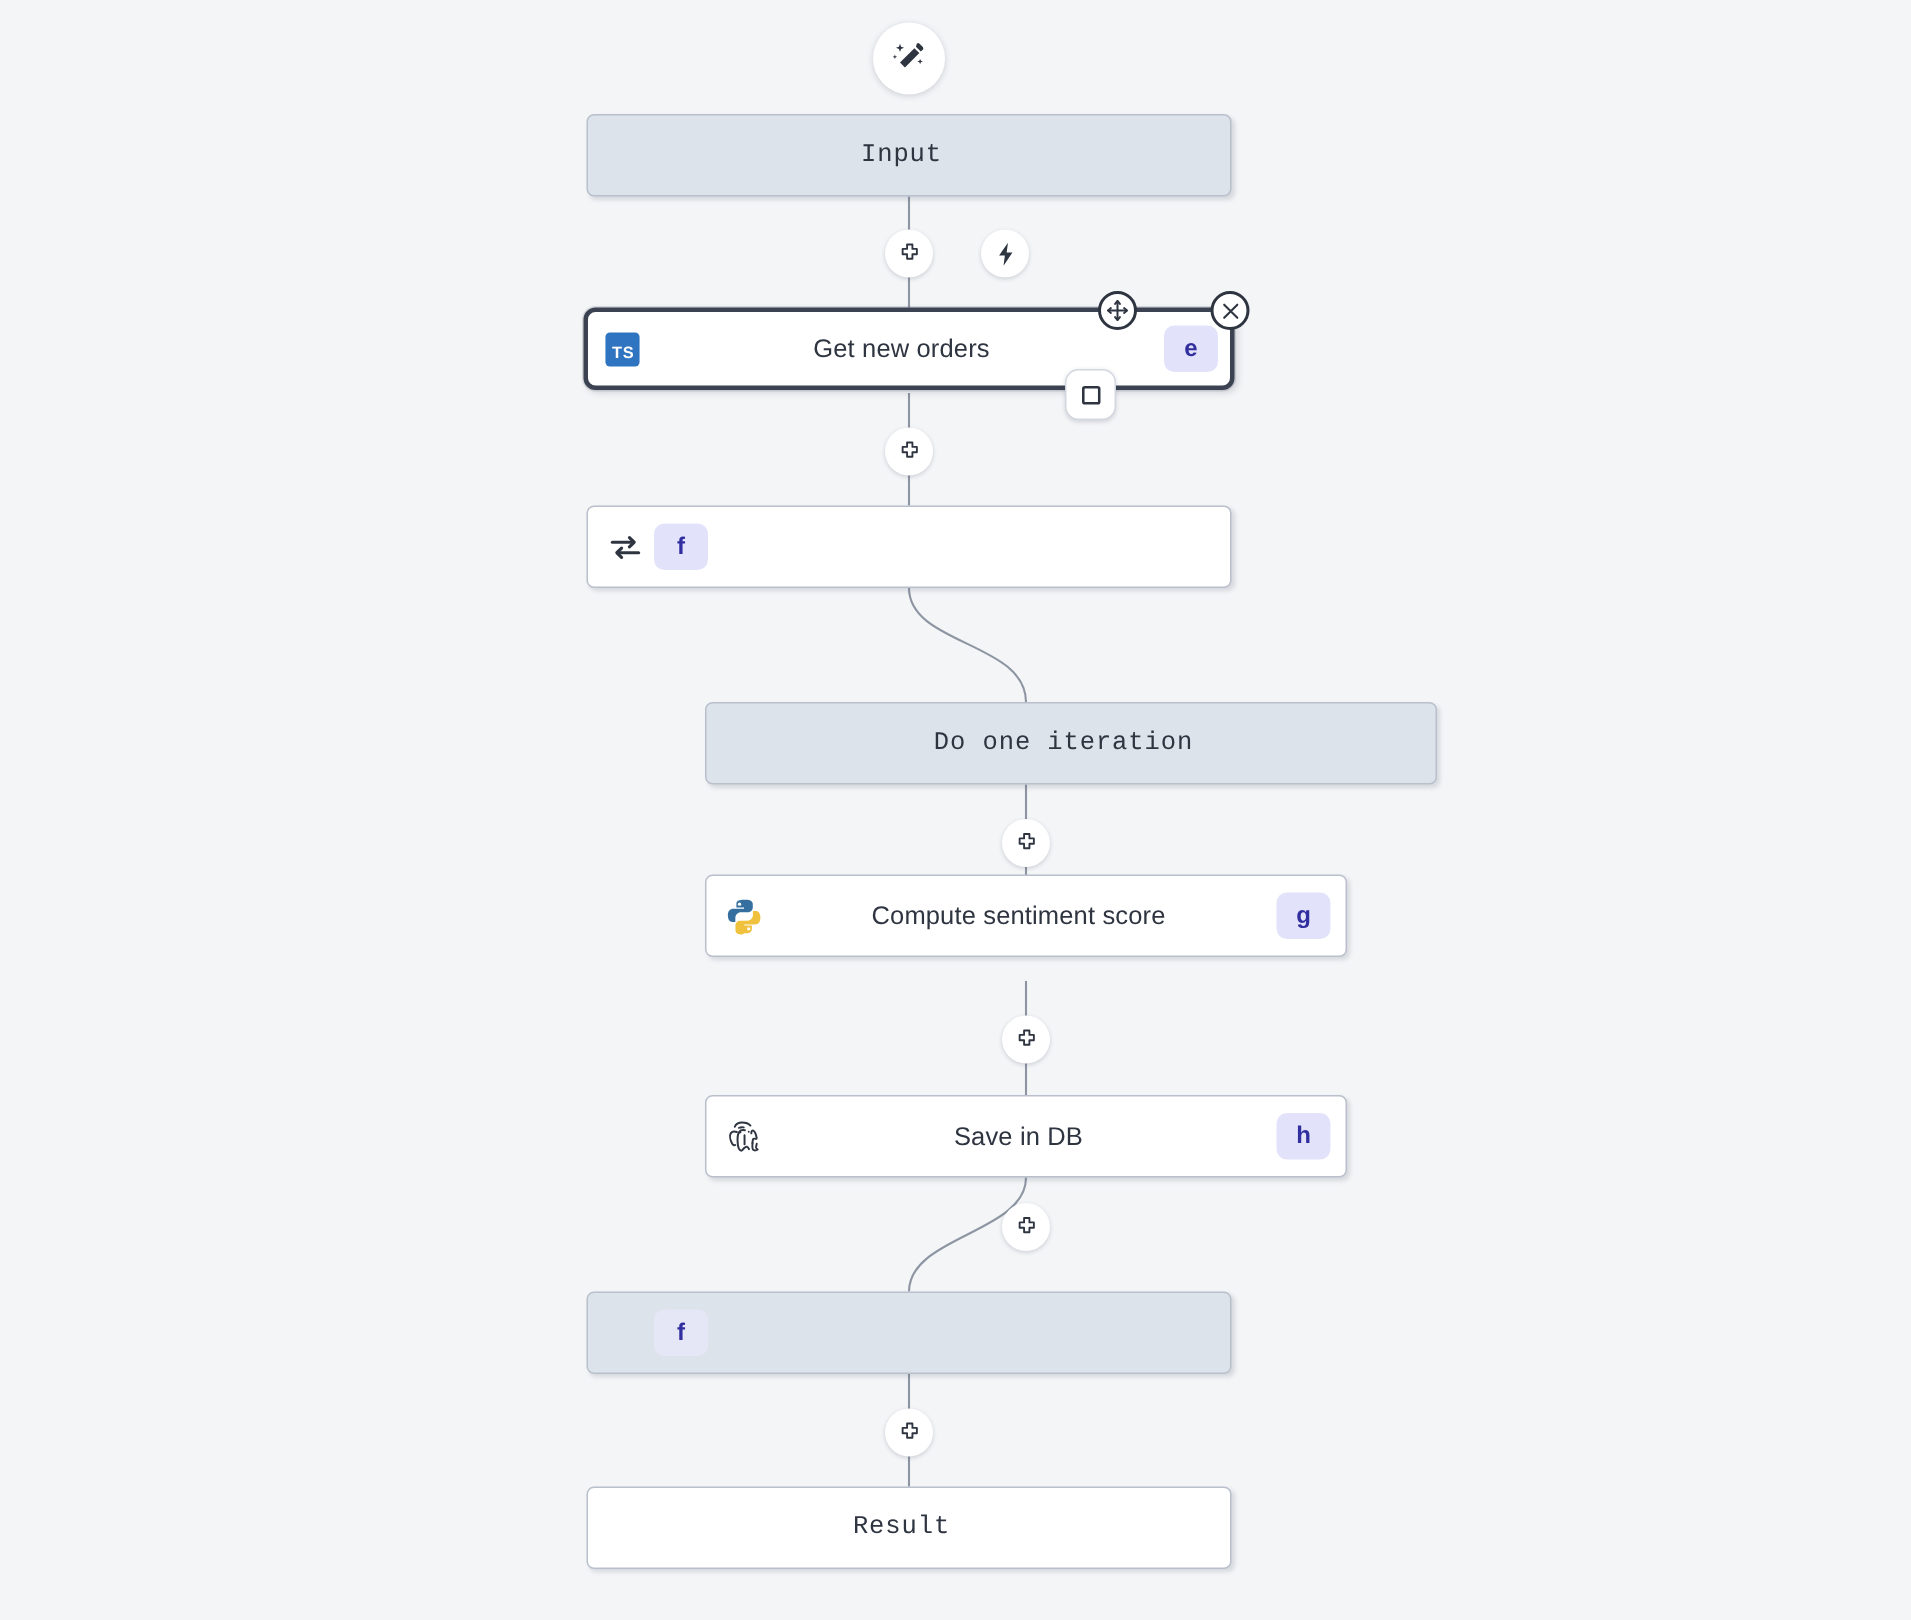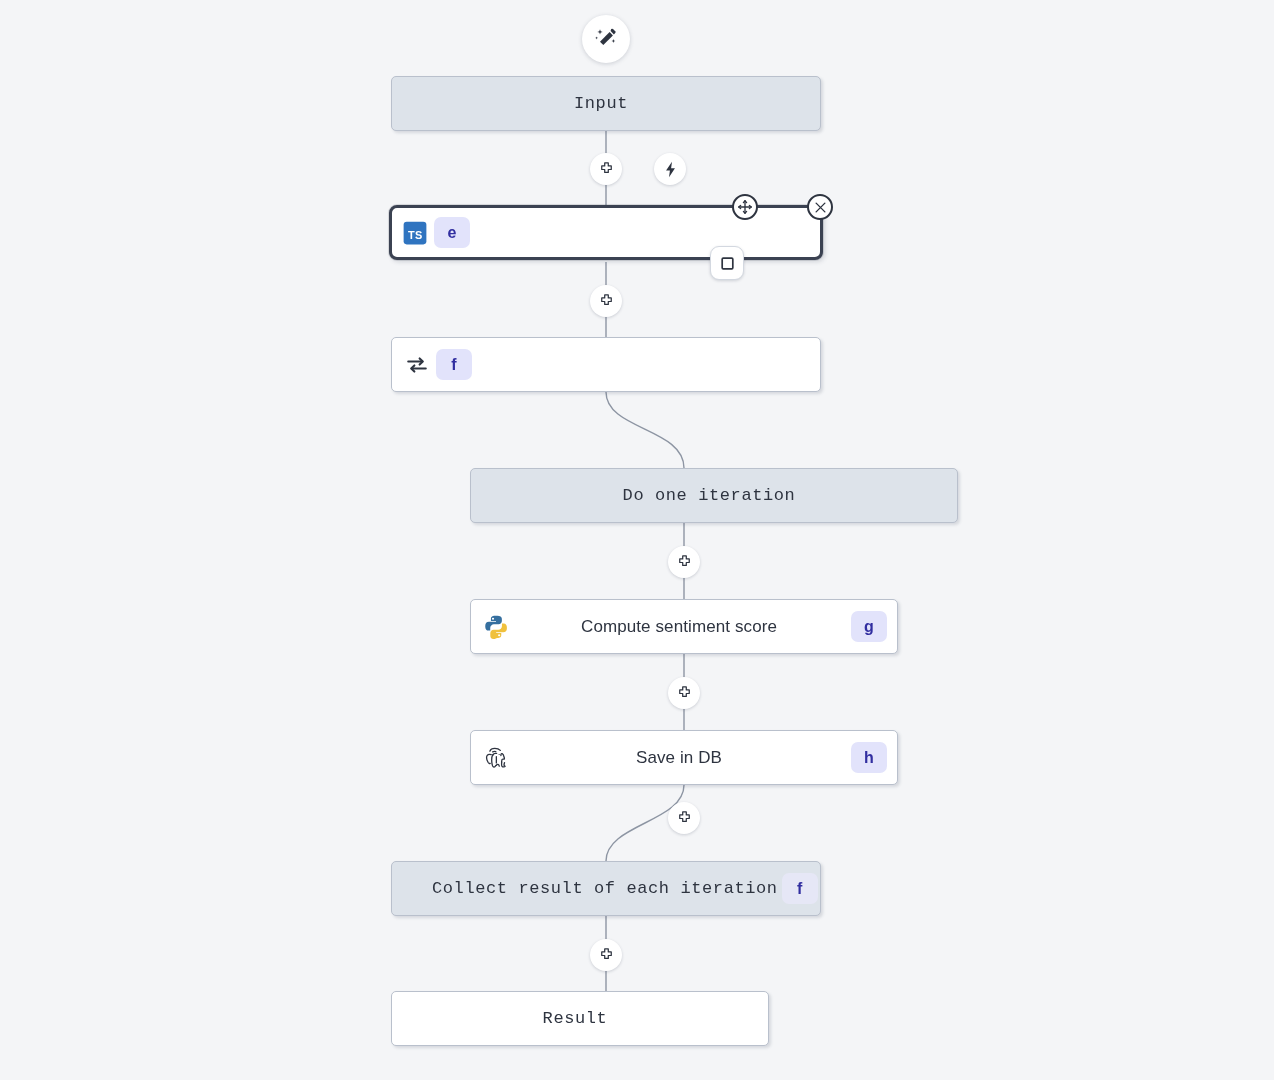--- a/index.html
+++ b/index.html
@@ -189,41 +189,42 @@
         <span class="node-label mono">Input</span>
         <span class="badge hidden-slot"></span>
       </div>
       <div class="node selected" style="left: 389px; top: 205px; width: 434px;">
         <span class="node-icon">
           <svg width="28" height="28" viewBox="0 0 32 32">
       <rect x="3" y="3" width="26" height="26" rx="3.5" fill="#2f74c0"></rect>
       <text x="16.5" y="22.5" font-family="Liberation Sans, sans-serif" font-size="12.5" font-weight="bold" fill="#ffffff" text-anchor="middle" letter-spacing="0.5">TS</text>
           </svg>
         </span>
+        <span class="node-label">Get new orders</span>
         <span class="badge">e</span>
       </div>
       <div class="node" style="left: 391px; top: 337px; width: 430px;">
         <span class="node-icon">
           <svg width="28" height="28" viewBox="0 0 32 32">
       <g fill="none" stroke="#2e3440" stroke-width="2.4" stroke-linecap="round" stroke-linejoin="round">
         <path d="M6 12 H22"></path>
         <path d="M19 8.5 L22.6 12 L19 15.5"></path>
         <path d="M26 20 H10"></path>
         <path d="M13 16.5 L9.4 20 L13 23.5"></path>
       </g>
           </svg>
         </span>
         <span class="badge">f</span>
       </div>
       <div class="node tinted" style="left: 470px; top: 468px; width: 488px;">
         <span class="node-icon spacer"></span>
         <span class="node-label mono">Do one iteration</span>
         <span class="badge hidden-slot"></span>
       </div>
-      <div class="node" style="left: 470px; top: 599px; width: 428px;">
+      <div class="node" style="left: 470px; top: 583px; width: 428px;">
         <span class="node-icon">
           <svg width="28" height="28" viewBox="0 0 32 32">
       <g>
         <path d="M15.8 3.2 c-3.0 0 -5.6 .5 -5.6 3.3 v2.6 h5.8 v.9 H7.9
                  c-2.6 0 -4.2 1.7 -4.2 5.0 c0 3.3 1.3 5.1 3.6 5.1 h2.1 v-3.0
                  c0 -2.3 1.9 -4.3 4.3 -4.3 h5.3 c2.1 0 3.7 -1.6 3.7 -3.6 V6.5
                  c0 -2.2 -2.2 -3.3 -5.1 -3.3 z" fill="#356f9f"></path>
         <circle cx="12.6" cy="6.6" r="1.25" fill="#ffffff"></circle>
         <path d="M16.4 28.8 c3.0 0 5.6 -.5 5.6 -3.3 v-2.6 h-5.8 v-.9 h8.1
                  c2.6 0 4.2 -1.7 4.2 -5.0 c0 -3.3 -1.3 -5.1 -3.6 -5.1 h-2.1 v3.0
@@ -255,24 +256,23 @@
         <circle cx="19.6" cy="12.0" r=".7" fill="#2e3440" stroke="none"></circle>
         <path d="M16.4 14.6 c0 2.2 .1 5.3 .0 7.0"></path>
       </g>
           </svg>
         </span>
         <span class="node-label">Save in DB</span>
         <span class="badge">h</span>
       </div>
       <div class="node tinted" style="left: 391px; top: 861px; width: 430px;">
         <span class="node-icon spacer"></span>
-        <span class="node-label mono">Collect result of each iteration</span>
         <span class="badge ghost">f</span>
       </div>
-      <div class="node" style="left: 391px; top: 991px; width: 378px;">
+      <div class="node" style="left: 391px; top: 991px; width: 430px;">
         <span class="node-icon spacer"></span>
         <span class="node-label mono">Result</span>
         <span class="badge hidden-slot"></span>
       </div>
     </div>
 
   <div id="button-layer">
       <div class="circle-btn" style="left: 590px; top: 153px;">
         <span class="node-icon" style="width: 20px; height: 20px; flex: 0 0 20px;">
           <svg width="19" height="19" viewBox="0 0 32 32">

